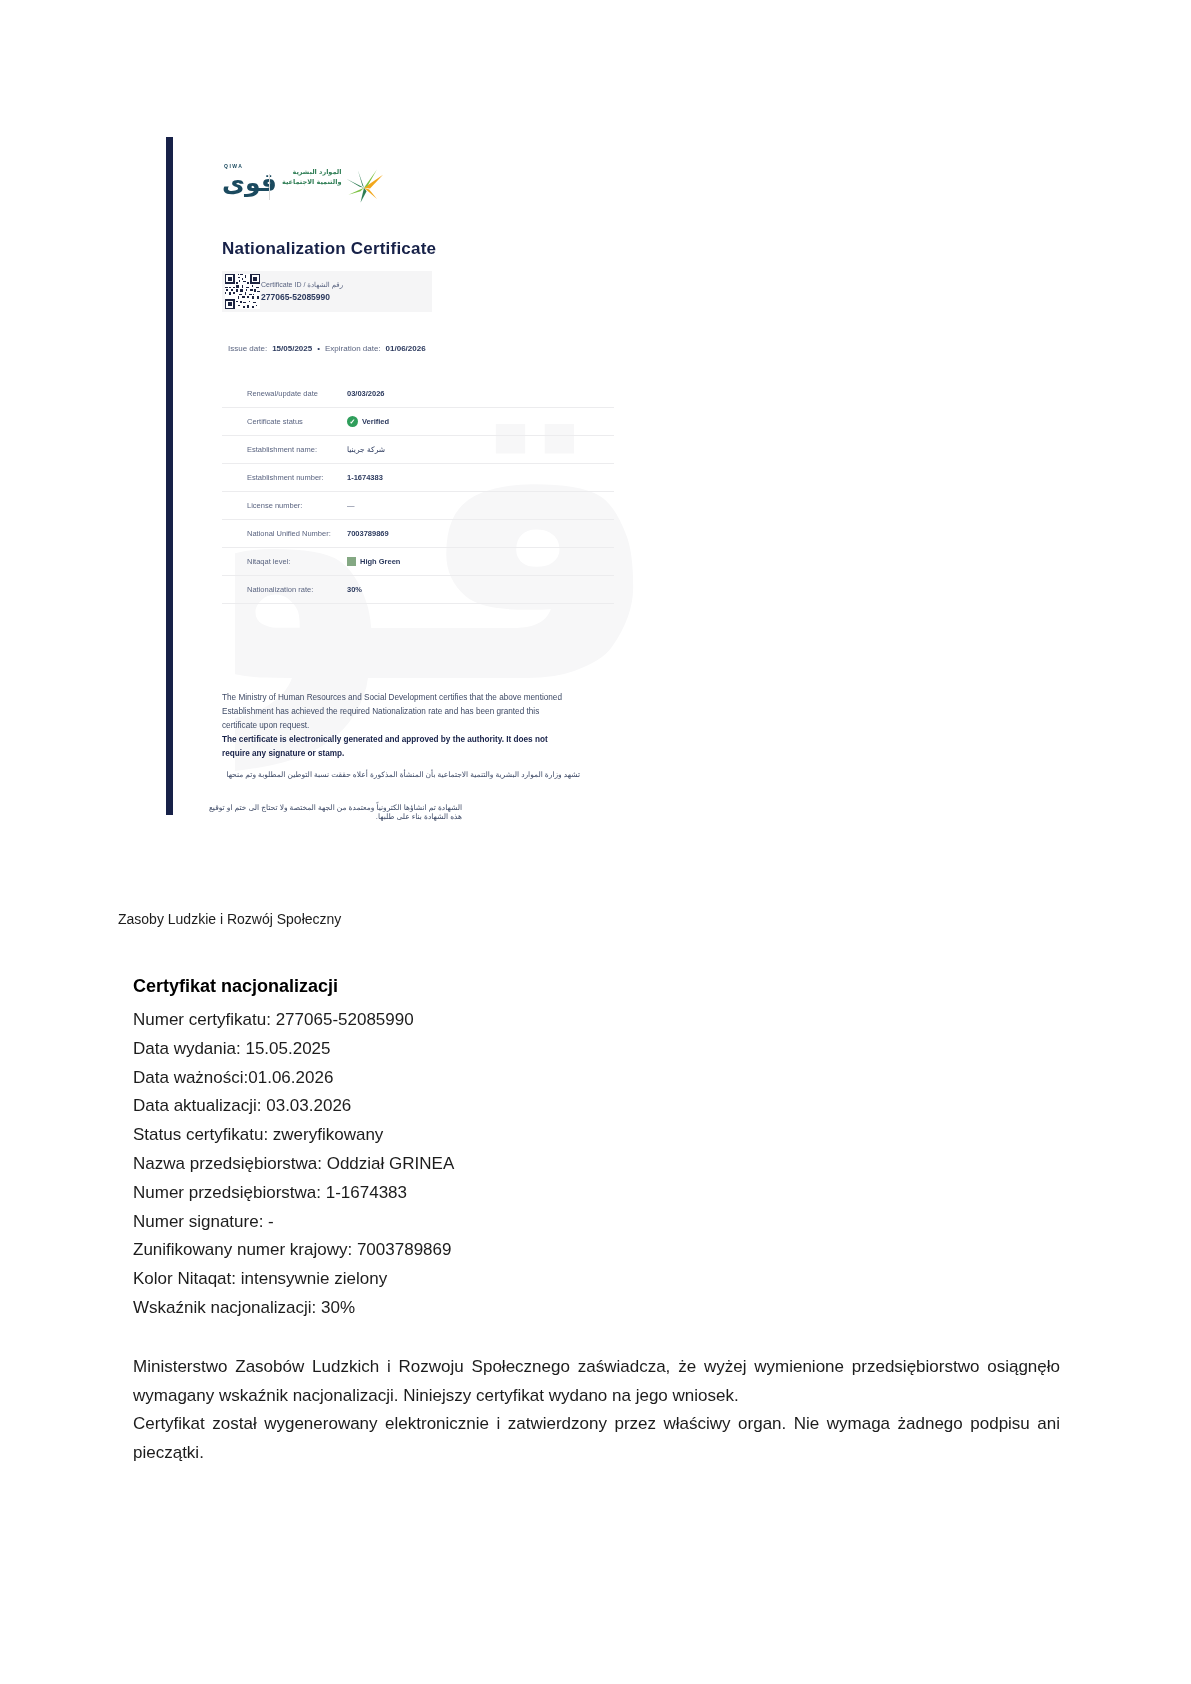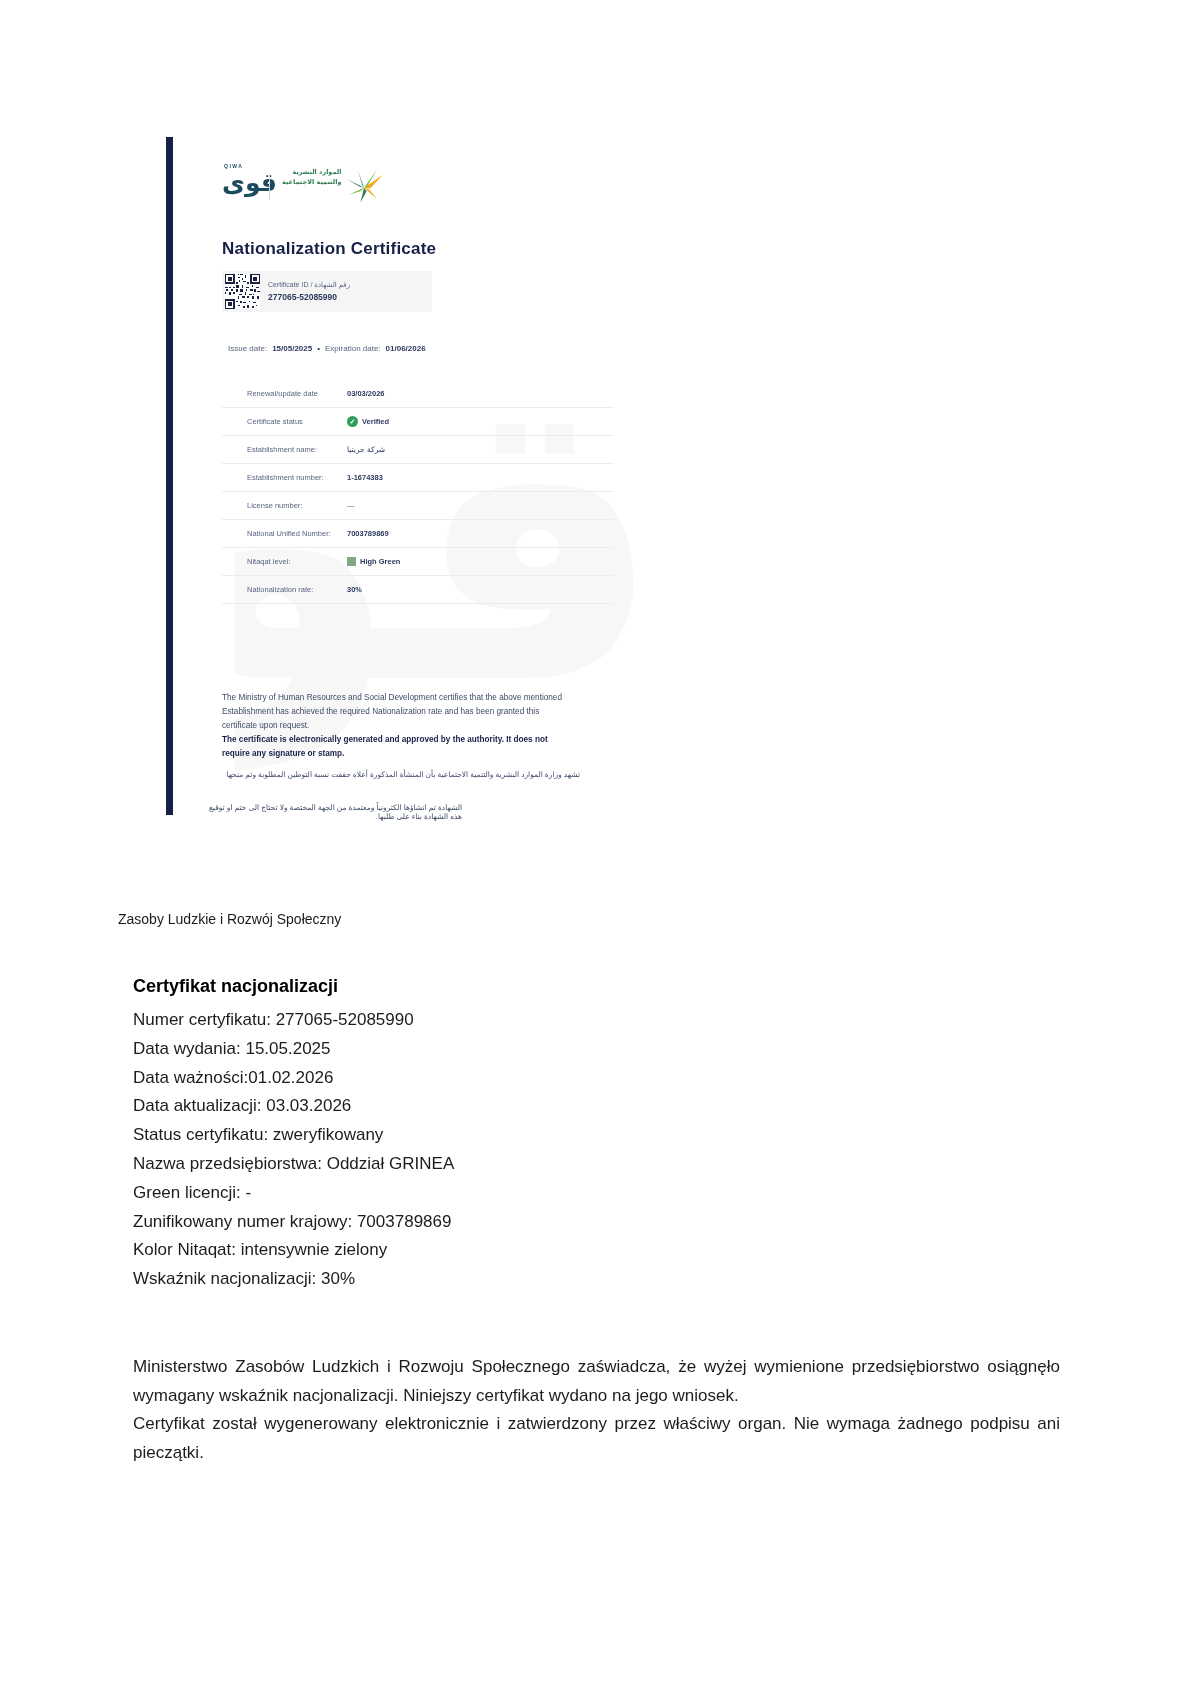--- a/index.html
+++ b/index.html
@@ -44,21 +44,21 @@
   .qiwa-arabic{display:block;font-family:"DejaVu Sans", sans-serif;font-size:25px;font-weight:bold;line-height:1.1;}
   .logo-divider{position:absolute;left:269px;top:174px;width:1px;height:26px;background:#d9d9d9;}
   .ministry-logo{position:absolute;left:282px;top:168px;display:flex;align-items:flex-start;gap:4px;}
   .ministry-text{text-align:right;font-family:"DejaVu Sans", sans-serif;font-size:6.5px;line-height:1.5;color:var(--ministry);font-weight:bold;direction:rtl;}
   .cert-title{
     position:absolute;left:222px;top:239px;
     font-size:17px;font-weight:bold;color:var(--navy);letter-spacing:.2px;
   }
   .certid-box{
     position:absolute;left:222px;top:271px;width:210px;height:41px;
-    background:var(--lightbg);display:flex;align-items:center;gap:8px;padding:3px;
+    background:var(--lightbg);display:flex;align-items:center;gap:1px;padding:3px;
   }
   .certid-text{display:flex;flex-direction:column;gap:3px;}
   .certid-label{font-size:7px;color:var(--label);}
   .certid-value{font-size:8.5px;font-weight:bold;color:var(--text-navy);}
   .dates-line{
     position:absolute;left:228px;top:344px;
     font-size:8px;color:var(--label);display:flex;gap:5px;align-items:center;
   }
   .dates-line b{color:var(--text-navy);}
   .dot-sep{font-size:8px;color:var(--text-navy);}
@@ -206,25 +206,26 @@
     <div class="ar-line ar-line2">هذه الشهادة بناء على طلبها.</div>
     <div class="ar-line ar-line3">الشهادة تم انشاؤها الكترونياً ومعتمدة من الجهة المختصة ولا تحتاج الى ختم او توقيع</div>
   </div>
 
   <div class="pl-header">Zasoby Ludzkie i Rozwój Społeczny</div>
   <div class="pl-title">Certyfikat nacjonalizacji</div>
 
   <div class="pl-lines">
     <div>Numer certyfikatu: 277065-52085990</div>
     <div>Data wydania: 15.05.2025</div>
-    <div>Data ważności:01.02.2026</div>
+    <div>Data ważności:01.06.2026</div>
     <div>Data aktualizacji: 03.03.2026</div>
     <div>Status certyfikatu: zweryfikowany</div>
     <div>Nazwa przedsiębiorstwa: Oddział GRINEA</div>
-    <div>Green licencji: -</div>
+    <div>Numer przedsiębiorstwa: 1-1674383</div>
+    <div>Numer signature: -</div>
     <div>Zunifikowany numer krajowy: 7003789869</div>
     <div>Kolor Nitaqat: intensywnie zielony</div>
     <div>Wskaźnik nacjonalizacji: 30%</div>
   </div>
 
   <div class="pl-paras">
     <p>Ministerstwo Zasobów Ludzkich i Rozwoju Społecznego zaświadcza, że wyżej wymienione przedsiębiorstwo osiągnęło wymagany wskaźnik nacjonalizacji. Niniejszy certyfikat wydano na jego wniosek.</p>
     <p>Certyfikat został wygenerowany elektronicznie i zatwierdzony przez właściwy organ. Nie wymaga żadnego podpisu ani pieczątki.</p>
   </div>
 

